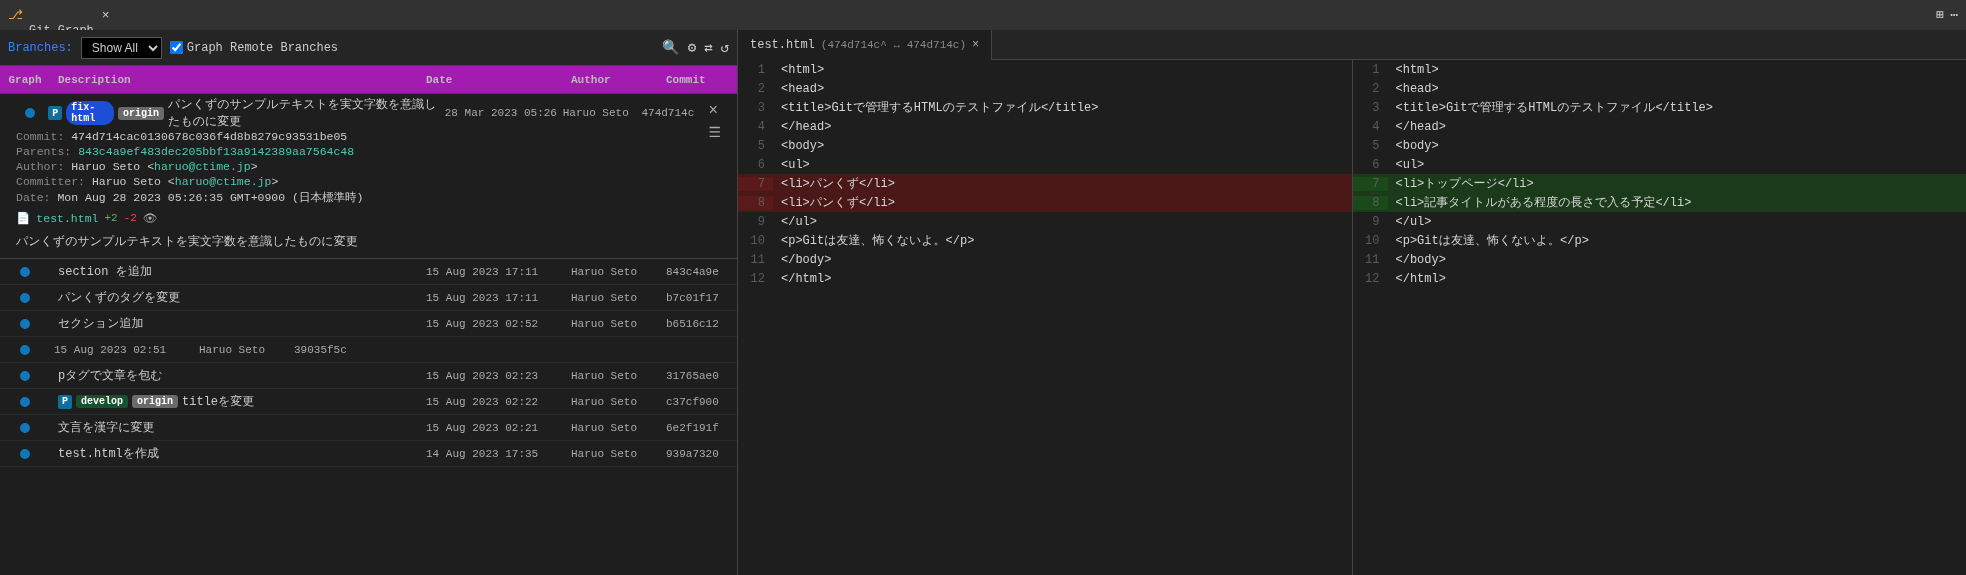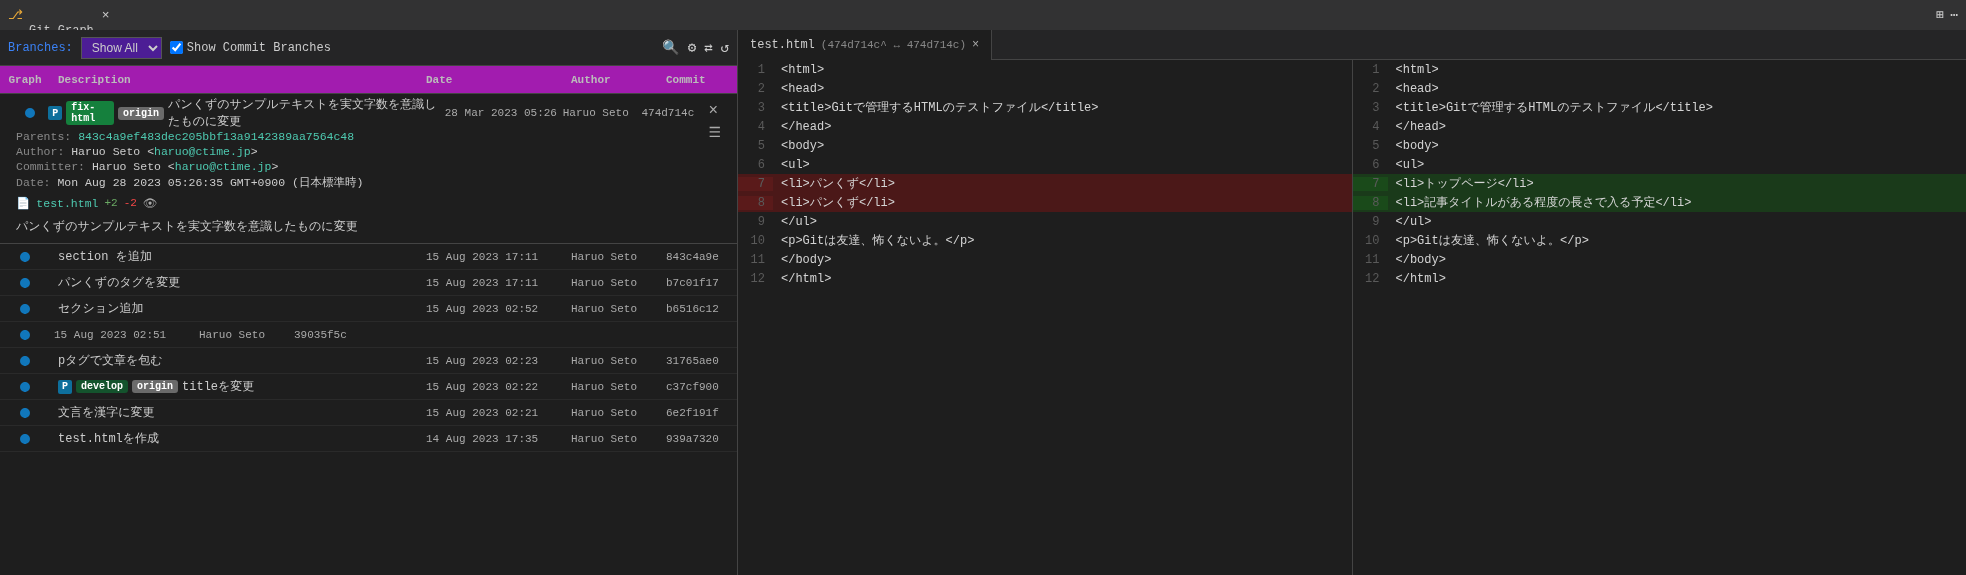--- a/index.html
+++ b/index.html
@@ -170,22 +170,23 @@
     .badge {
       display: inline-flex;
       align-items: center;
       padding: 1px 5px;
       border-radius: 3px;
       font-size: 10px;
       font-weight: bold;
       gap: 3px;
     }
     .badge-fix-html {
-      background: #15803d;
+      background: #1d4ed8;
       color: #fff;
+      border-radius: 10px;
     }
     .badge-origin {
       background: #6a6a6a;
       color: #fff;
     }
     .badge-develop {
       background: #14532d;
       color: #fff;
     }
     .badge-p {
@@ -348,26 +349,26 @@
   <span style="font-size:13px; cursor:pointer;">⊞</span>
   <span style="font-size:13px; cursor:pointer;">⋯</span>
 </div>
 
 <div id="main">
 
   <div id="git-graph-panel">
 
     <div id="toolbar">
       <span style="color:#3b82f6; font-size:12px;">Branches:</span>
-      <select style="background:#4c1d95; border:1px solid #555; color:#cccccc; padding:2px 6px; font-size:12px; height:22px;">
+      <select style="background:#000000; border:1px solid #555; color:#cccccc; padding:2px 6px; font-size:12px; height:22px;">
         <option>Show All</option>
       </select>
       <label style="display:flex; align-items:center; gap:4px; color:#cccccc; font-size:12px; cursor:pointer;">
         <input type="checkbox" checked="" style="">
-        <span>Show Commit Branches</span>
+        <span>Graph Remote Branches</span>
       </label>
       <div style="flex:1;"></div>
       <span style="font-size:14px; cursor:pointer; color:#cccccc;">🔍</span>
       <span style="font-size:14px; cursor:pointer; color:#cccccc;">⚙</span>
       <span style="font-size:14px; cursor:pointer; color:#cccccc;">⇄</span>
       <span style="font-size:14px; cursor:pointer; color:#cccccc;">↺</span>
     </div>
 
     <div id="graph-header">
       <div class="col-graph">Graph</div>
@@ -389,20 +390,24 @@
             <span class="badge badge-fix-html">fix-html</span>
             <span class="badge badge-origin">origin</span>
             <span style="color:#cccccc; font-size:12px;">パンくずのサンプルテキストを実文字数を意識したものに変更</span>
             <div style="flex:1;"></div>
             <span style="color:#aaaaaa; font-size:11px; width:145px;">28 Mar 2023 05:26</span>
             <span style="color:#aaaaaa; font-size:11px; width:95px;">Haruo Seto</span>
             <span style="color:#aaaaaa; font-size:11px; width:75px;">474d714c</span>
           </div>
 
           <div class="detail-row">
+            <span style="color:#888;">Commit: </span>
+            <span>474d714cac0130678c036f4d8b8279c93531be05</span>
+          </div>
+          <div class="detail-row">
             <span style="color:#888;">Parents: </span>
             <a class="detail-link">843c4a9ef483dec205bbf13a9142389aa7564c48</a>
           </div>
           <div class="detail-row">
             <span style="color:#888;">Author: </span>
             <span>Haruo Seto</span>
             &lt;<a class="detail-link">haruo@ctime.jp</a>&gt;
           </div>
           <div class="detail-row">
             <span style="color:#888;">Committer: </span>

